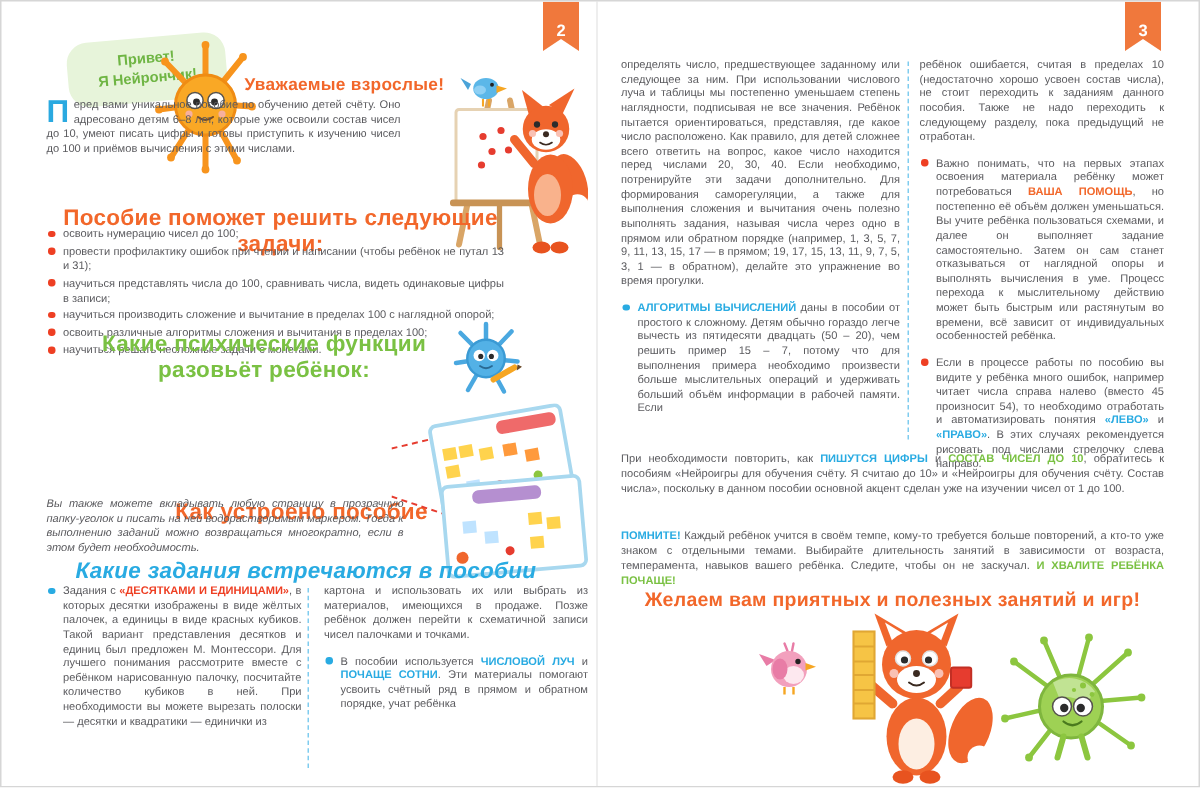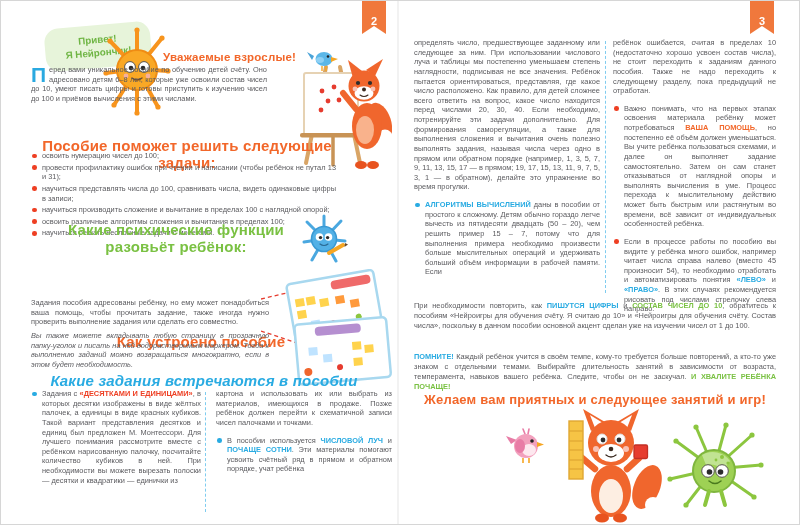--- a/index.html
+++ b/index.html
@@ -163,21 +163,20 @@
     <circle cx="18.5" cy="26" r="3.8" fill="#fff"></circle>
       <circle cx="27.5" cy="26" r="3.8" fill="#fff"></circle>
     <circle cx="19.5" cy="26.6" r="1.7" fill="#2c2c2c"></circle>
       <circle cx="26.6" cy="26.6" r="1.7" fill="#2c2c2c"></circle>
     <path d="M19 33 Q23 36 27 33" stroke="#2a6a94" stroke-width="1.2" fill="none" stroke-linecap="round"></path>
     <line x1="28" y1="42" x2="42" y2="34" stroke="#f6a623" stroke-width="4" stroke-linecap="round"></line>
     <polygon points="44,32 47,33.5 43.5,36" fill="#6b4a2a"></polygon>
   </svg>
 
   <div class="abs h-sec c-orange center" style="left:90px;top:284px;width:220px;margin-top:48px;">Как устроено пособие</div>
-  <p class="abs txt plain" style="left:30px;top:297px;width:238px;">Задания пособия адресованы ребёнку, но ему может понадобиться ваша помощь, чтобы прочитать задание, также иногда нужно проверить выполнение задания или сделать его совместно.</p>
   <p class="abs txt plain" style="left:30px;top:330px;width:238px;font-style:italic;">Вы также можете вкладывать любую страницу в прозрачную папку-уголок и писать на ней водорастворимым маркером. Тогда к выполнению заданий можно возвращаться многократно, если в этом будет необходимость.</p>
 
   <svg class="abs" style="left:260px;top:268px;" width="132" height="118" viewBox="0 0 132 118">
     <line x1="0" y1="30" x2="34" y2="22" stroke="#e63c2f" stroke-width="1.3" stroke-dasharray="4 3"></line>
     <line x1="0" y1="62" x2="36" y2="74" stroke="#e63c2f" stroke-width="1.3" stroke-dasharray="4 3"></line>
     <g transform="rotate(-10 72 40)">
       <rect x="30" y="8" width="88" height="62" rx="4" fill="#fff" stroke="#a8d8ef" stroke-width="2.5"></rect>
       <rect x="74" y="12" width="40" height="9" rx="4" fill="#ef6a6a"></rect>
       <g fill="#ffd34d">
           <rect x="36" y="24" width="9" height="8"></rect>
@@ -231,21 +230,21 @@
   <div class="abs txt" style="left:612px;top:37px;width:163px;">
     <p class="plain">ребёнок ошибается, считая в пределах 10 (недостаточно хорошо усвоен состав числа), не стоит переходить к заданиям данного пособия. Также не надо переходить к следующему разделу, пока предыдущий не отработан.</p>
     <p class="bullet b-orange" style="margin-top:8px;"><span>Важно понимать, что на первых этапах освоения материала ребёнку может потребоваться </span><span class="em-orange">ВАША ПОМОЩЬ</span><span>, но постепенно её объём должен уменьшаться. Вы учите ребёнка пользоваться схемами, и далее он выполняет задание самостоятельно. Затем он сам станет отказываться от наглядной опоры и выполнять вычисления в уме. Процесс перехода к мыслительному действию может быть быстрым или растянутым во времени, всё зависит от индивидуальных особенностей ребёнка.</span></p>
     <p class="bullet b-orange" style="margin-top:8px;"><span>Если в процессе работы по пособию вы видите у ребёнка много ошибок, например читает числа справа налево (вместо 45 произносит 54), то необходимо отработать и автоматизировать понятия </span><span class="em-blue">«ЛЕВО»</span><span> и </span><span class="em-blue">«ПРАВО»</span><span>. В этих случаях рекомендуется рисовать под числами стрелочку слева направо.</span></p>
   </div>
 
   <p class="abs note plain" style="left:413px;top:300px;width:362px;"><span>При необходимости повторить, как </span><span class="em-blue">ПИШУТСЯ ЦИФРЫ</span><span> и </span><span class="em-green">СОСТАВ ЧИСЕЛ ДО 10</span><span>, обратитесь к пособиям «Нейроигры для обучения счёту. Я считаю до 10» и «Нейроигры для обучения счёту. Состав числа», поскольку в данном пособии основной акцент сделан уже на изучении чисел от 1 до 100.</span></p>
 
   <p class="abs note plain" style="left:413px;top:351px;width:362px;"><span class="em-blue">ПОМНИТЕ!</span><span> Каждый ребёнок учится в своём темпе, кому-то требуется больше повторений, а кто-то уже знаком с отдельными темами. Выбирайте длительность занятий в зависимости от возраста, темперамента, навыков вашего ребёнка. Следите, чтобы он не заскучал. </span><span class="em-green">И ХВАЛИТЕ РЕБЁНКА ПОЧАЩЕ!</span></p>
 
-  <div class="abs wish" style="left:413px;top:391px;width:362px;">Желаем вам приятных и следующее занятий и игр!</div>
+  <div class="abs wish" style="left:413px;top:391px;width:362px;">Желаем вам приятных и полезных занятий и игр!</div>
 
   <svg class="abs" style="left:505px;top:424px;" width="40" height="40" viewBox="0 0 40 40">
     <polygon points="5,19 0,11 11,15" fill="#e87ca6"></polygon>
     <g stroke="#e87ca6" stroke-width="1.6" stroke-linecap="round">
       <line x1="19" y1="9" x2="17" y2="4"></line>
         <line x1="22" y1="9" x2="23" y2="4"></line>
     </g>
     <circle cx="20" cy="21" r="12" fill="#f2a0bd"></circle>
     <ellipse cx="23" cy="25" rx="7" ry="6" fill="#fde8ef"></ellipse>
     <ellipse cx="14" cy="21" rx="5" ry="7" fill="#e87ca6"></ellipse>

